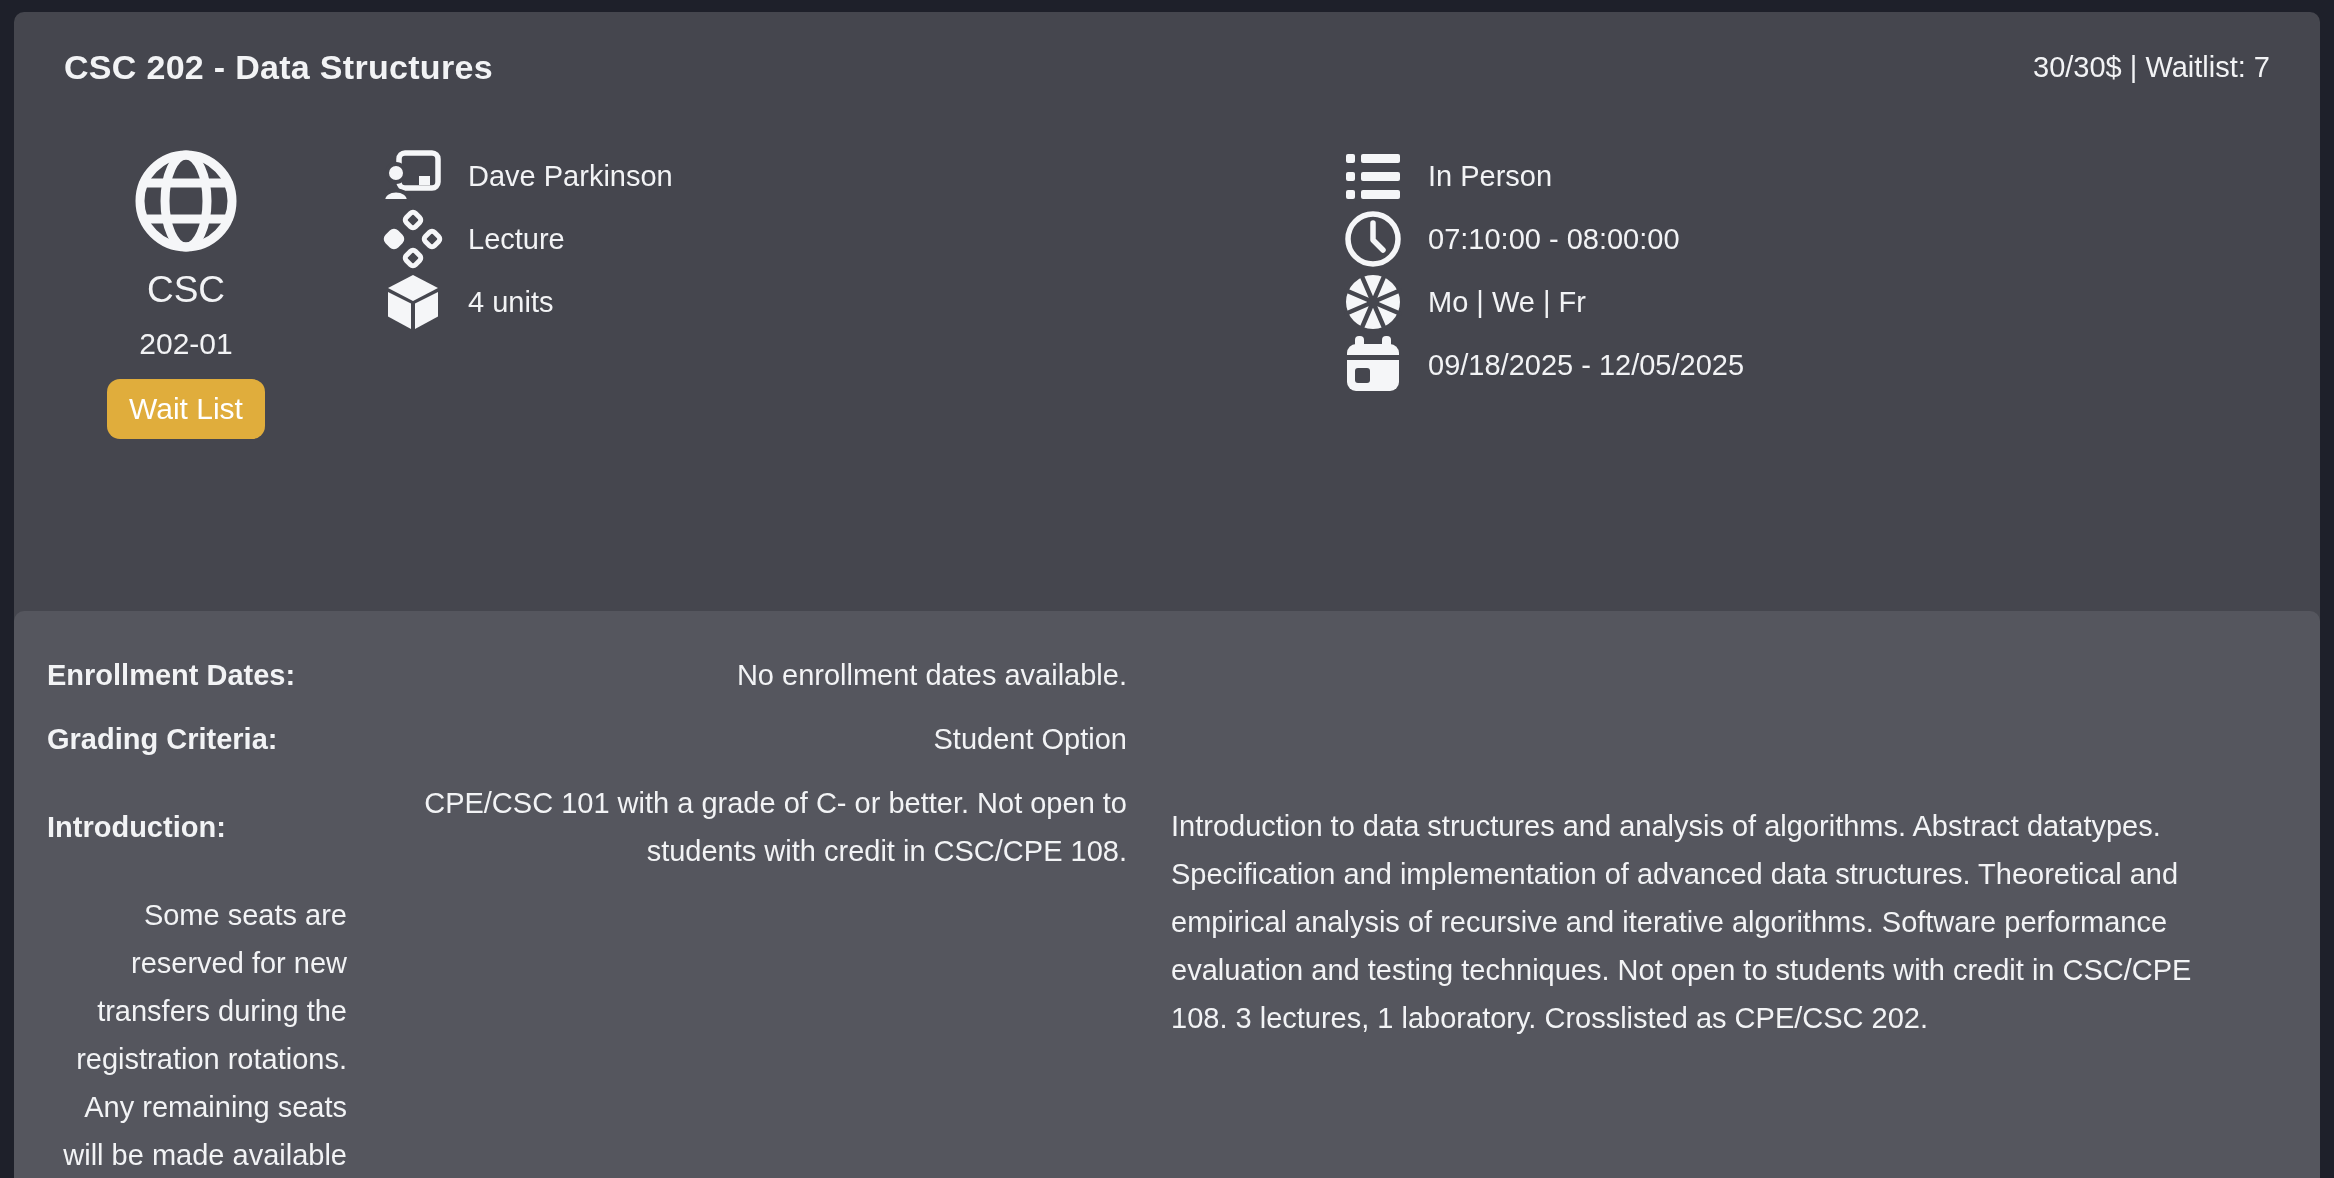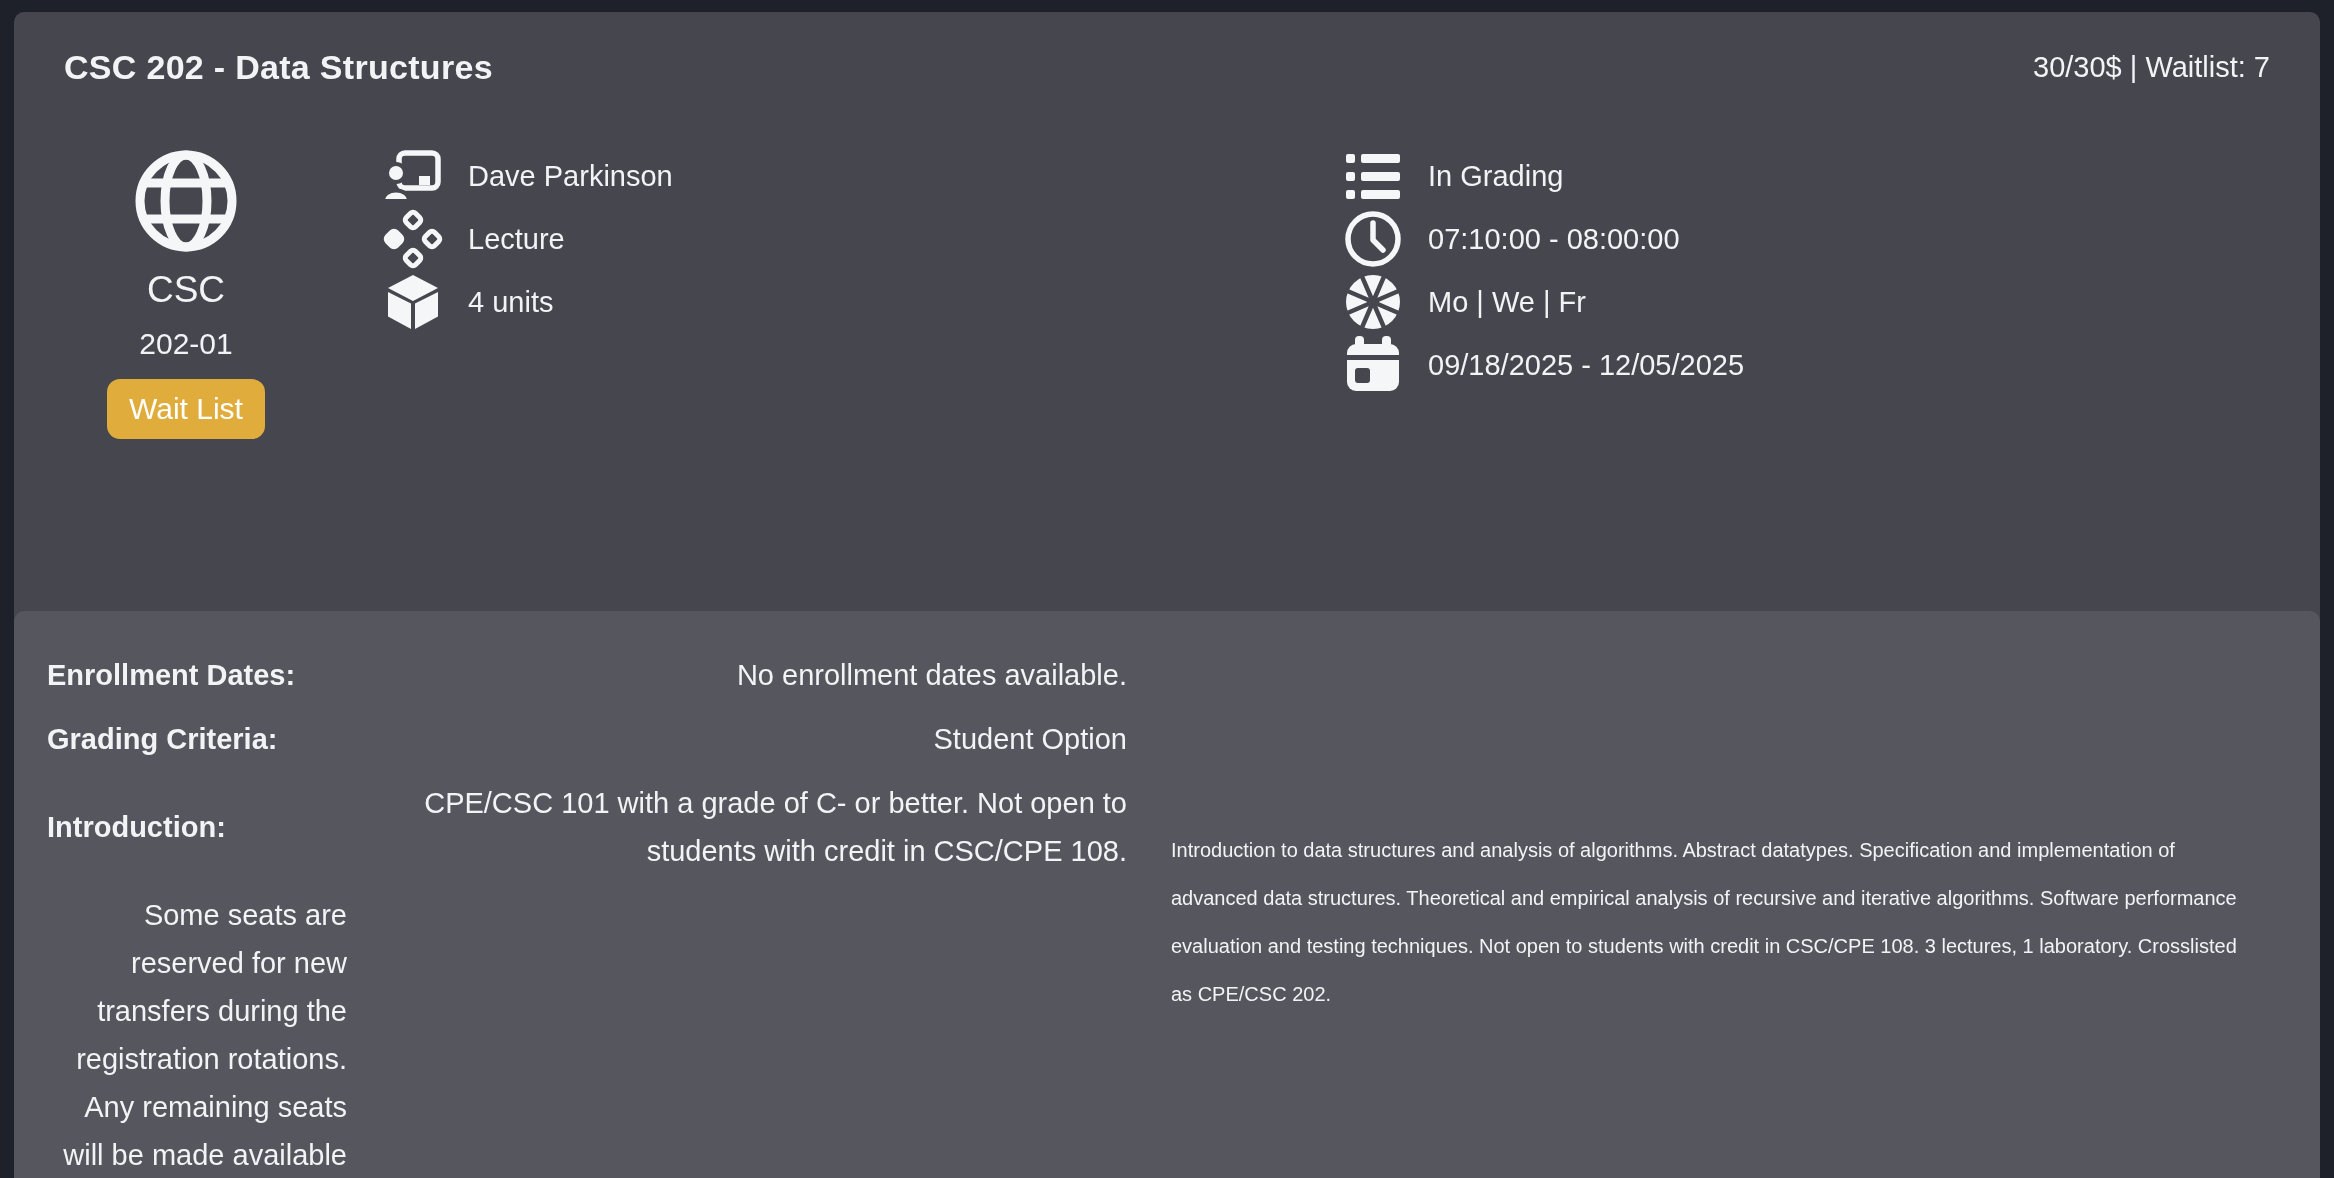--- a/index.html
+++ b/index.html
@@ -61,21 +61,21 @@
     padding: 40px 40px 40px 33px;
     display: flex;
     margin-top: 44px;
   }
   .details-left { flex: 0 0 1080px; display: flex; flex-direction: column; gap: 16px; }
   .detail-row { display: grid; grid-template-columns: 300px 1fr; align-items: center; }
   .detail-label { font-weight: 700; font-size: 29px; line-height: 44px; }
   .label-narrow { max-width: 170px; }
   .detail-value { text-align: right; font-size: 29px; line-height: 48px; }
   .details-right { flex: 1; margin-left: 44px; display: flex; align-items: center; }
-  .description { font-size: 20px; line-height: 48px; max-width: 1075px; }
+  .description { font-size: 29px; line-height: 48px; max-width: 1075px; }
   svg { display: block; }
 </style>
 </head>
 <body>
 
 <section class="card course-card">
   <div class="course-header">
     <div class="course-title">CSC 202 - Data Structures</div>
     <div class="course-capacity">30/30$ | Waitlist: 7</div>
   </div>
@@ -138,21 +138,21 @@
         <span class="ic">
           <svg width="60" height="60" viewBox="0 0 60 60" fill="#f5f6f8">
             <rect x="3" y="8" width="9" height="9" rx="2"></rect>
               <rect x="18" y="8" width="39" height="9" rx="2"></rect>
             <rect x="3" y="26" width="9" height="9" rx="2"></rect>
               <rect x="18" y="26" width="39" height="9" rx="2"></rect>
             <rect x="3" y="44" width="9" height="9" rx="2"></rect>
               <rect x="18" y="44" width="39" height="9" rx="2"></rect>
           </svg>
         </span>
-        <span>In Grading</span>
+        <span>In Person</span>
       </div>
       <div class="info-row">
         <span class="ic">
           <svg width="62" height="62" viewBox="0 0 62 62" fill="none" stroke="#f5f6f8" stroke-width="5.5" stroke-linecap="round" stroke-linejoin="round">
             <circle cx="31" cy="31" r="25"></circle>
             <path d="M31 15 V32 L41 42"></path>
           </svg>
         </span>
         <span>07:10:00 - 08:00:00</span>
       </div>

